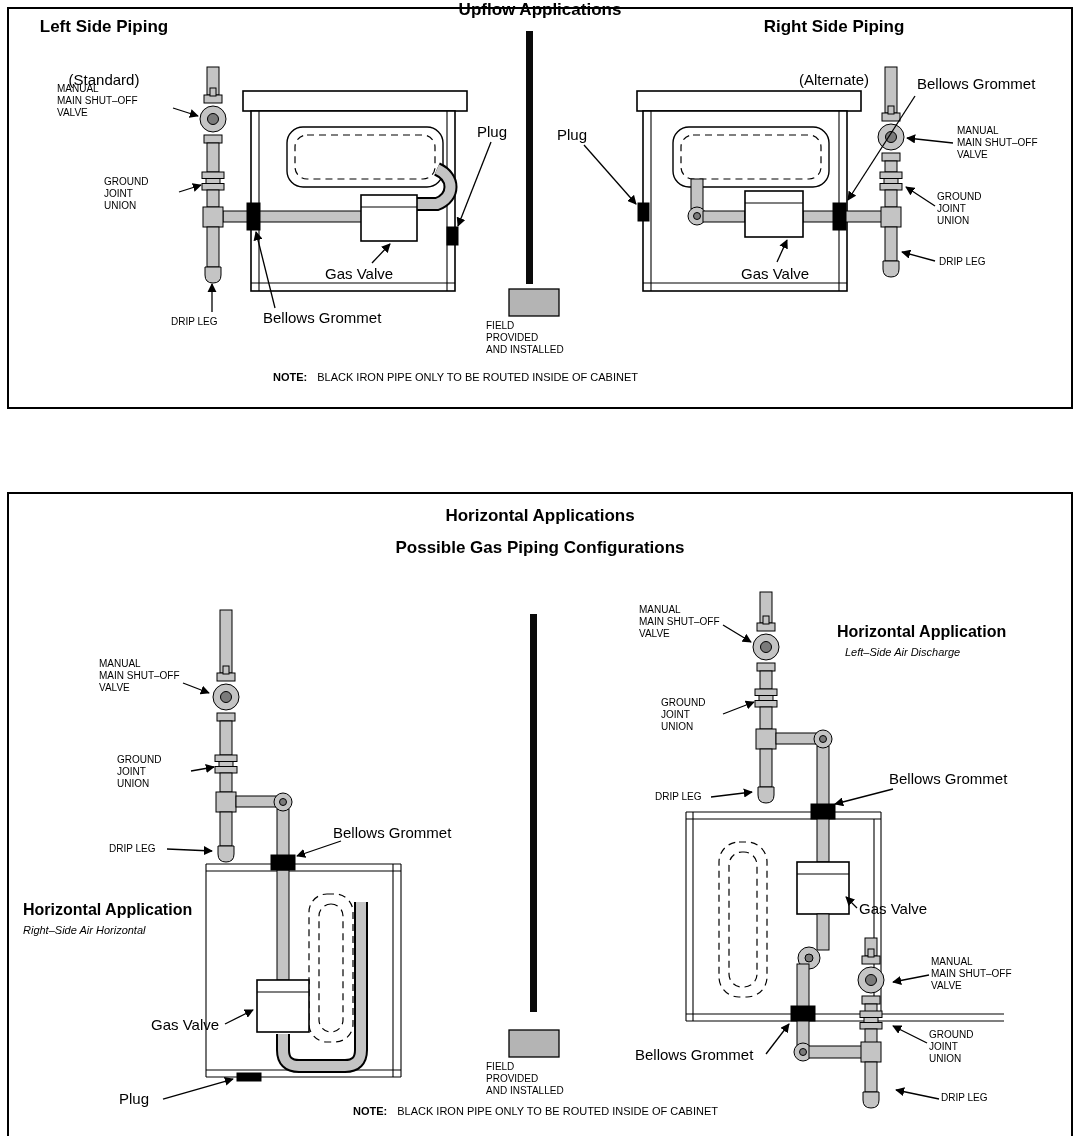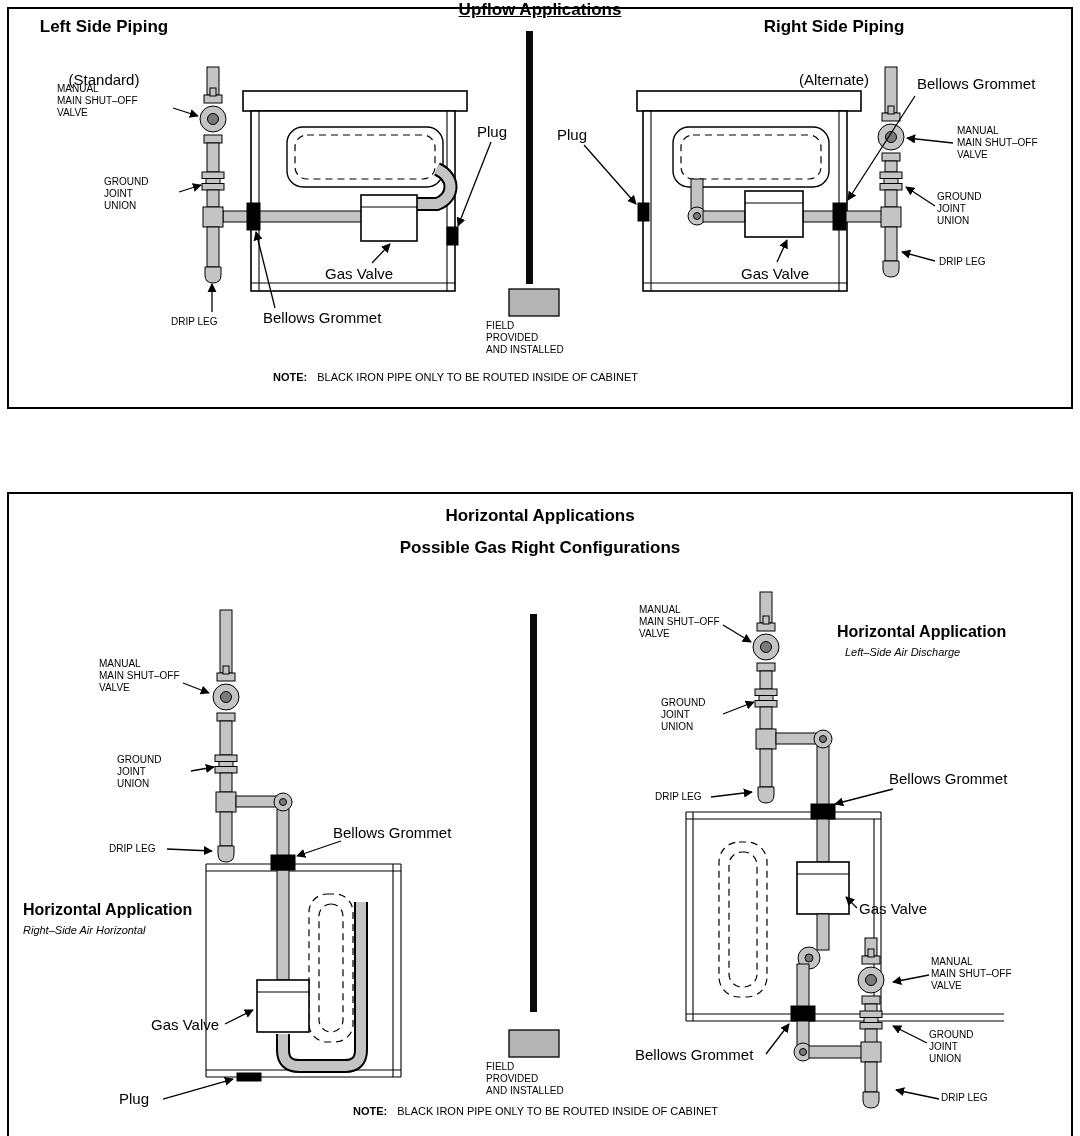--- a/index.html
+++ b/index.html
@@ -10,21 +10,21 @@
   .panel > svg { position:absolute; left:0; top:0; }
   .lbl { position:absolute; line-height:1.2; }
   .sm { font-size:10px; white-space:pre-line; }
   .md { font-size:15px; white-space:nowrap; }
   .ttl { font-size:17px; font-weight:bold; text-align:center; white-space:nowrap; }
   .sub { font-size:15px; text-align:center; white-space:nowrap;margin-top:33px; }
   .ctr { text-align:left; }
   .hd { font-size:16px; font-weight:bold; white-space:nowrap; }
   .hi { font-size:11px; font-weight:normal; font-style:italic; white-space:nowrap; }
   .caption { position:absolute; left:0; top:449; width:1080px; text-align:center;
-             font-size:17px; font-weight:bold;text-decoration:underline; }
+             font-size:17px; font-weight:bold; }
   .note { position:absolute; font-size:11px; white-space:nowrap; }
   .note .nl { font-weight:bold; margin-right:10px; }
 
   svg .pipe { fill:#c4c4c4; stroke:#000; stroke-width:1; }
   svg .cab  { fill:#fff; stroke:#000; stroke-width:1.6; }
   svg .thin { stroke:#000; stroke-width:1.1; fill:none; }
   svg .hx   { fill:none; stroke:#000; stroke-width:1.4; }
   svg .dash { fill:none; stroke:#000; stroke-width:1.2; stroke-dasharray:7 5; }
   svg .blk  { fill:#000; stroke:#000; }
   svg .wh   { fill:#fff; stroke:#000; stroke-width:1.6; }
@@ -333,21 +333,21 @@
           <line class="arrow" marker-end="url(#arr2)" x1="918" y1="549" x2="884" y2="532"></line>
           <line class="arrow" marker-end="url(#arr2)" x1="930" y1="605" x2="887" y2="596"></line>
         </g>
       </g>
 
       <rect x="521" y="120" width="7" height="398" class="div"></rect>
       <rect x="500" y="536" width="50" height="27" class="lgd"></rect>
     </svg>
 
     <div class="lbl ttl" style="left:0px; top:12px; width:1062px;">Horizontal Applications</div>
-    <div class="lbl ttl" style="left:0px; top:44px; width:1062px;">Possible Gas Right Configurations</div>
+    <div class="lbl ttl" style="left:0px; top:44px; width:1062px;">Possible Gas Piping Configurations</div>
 
     <div class="lbl sm ctr" style="left:90px;  top:164px; width:100px;">MANUAL
 MAIN SHUT–OFF
 VALVE</div>
     <div class="lbl sm ctr" style="left:108px; top:260px; width:78px;">GROUND
 JOINT
 UNION</div>
     <div class="lbl sm" style="left:100px; top:349px; width:55px;">DRIP LEG</div>
     <div class="lbl md" style="left:324px; top:330px;">Bellows Grommet</div>
     <div class="lbl hd" style="left:14px;  top:406px;">Horizontal Application</div>

